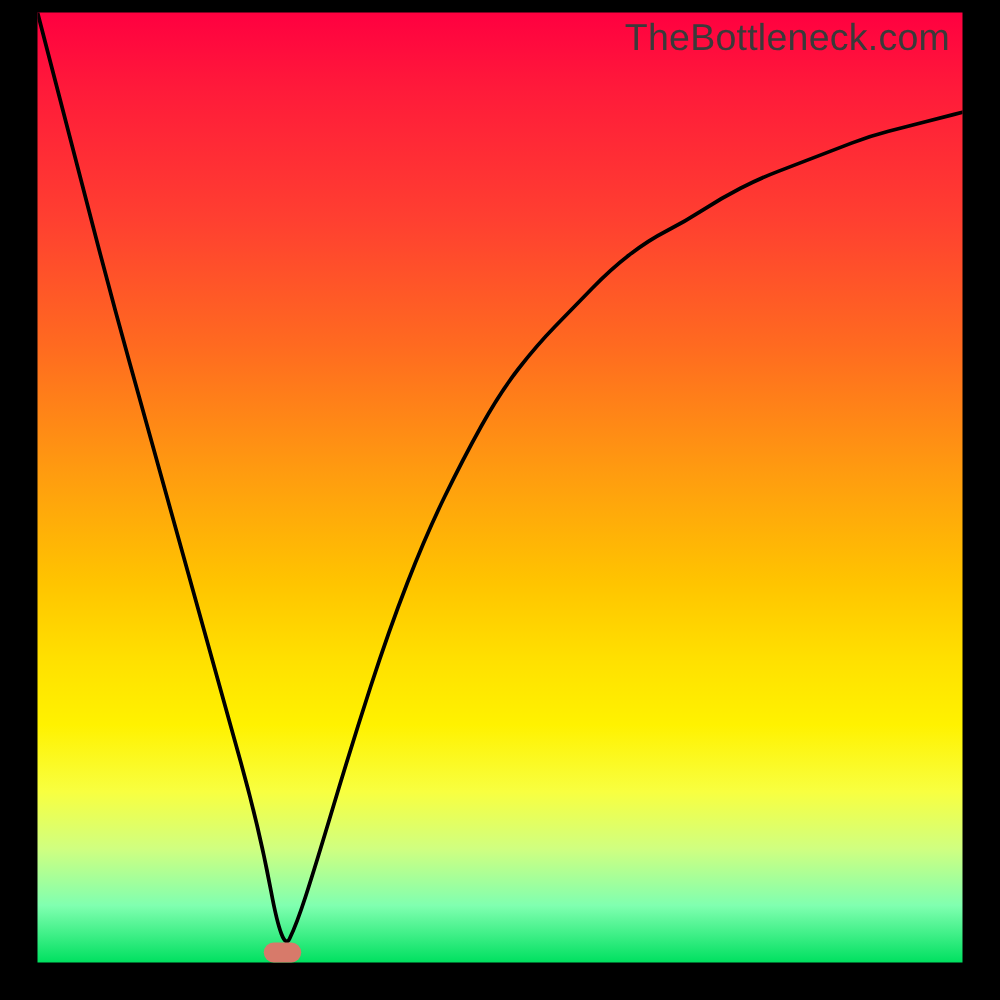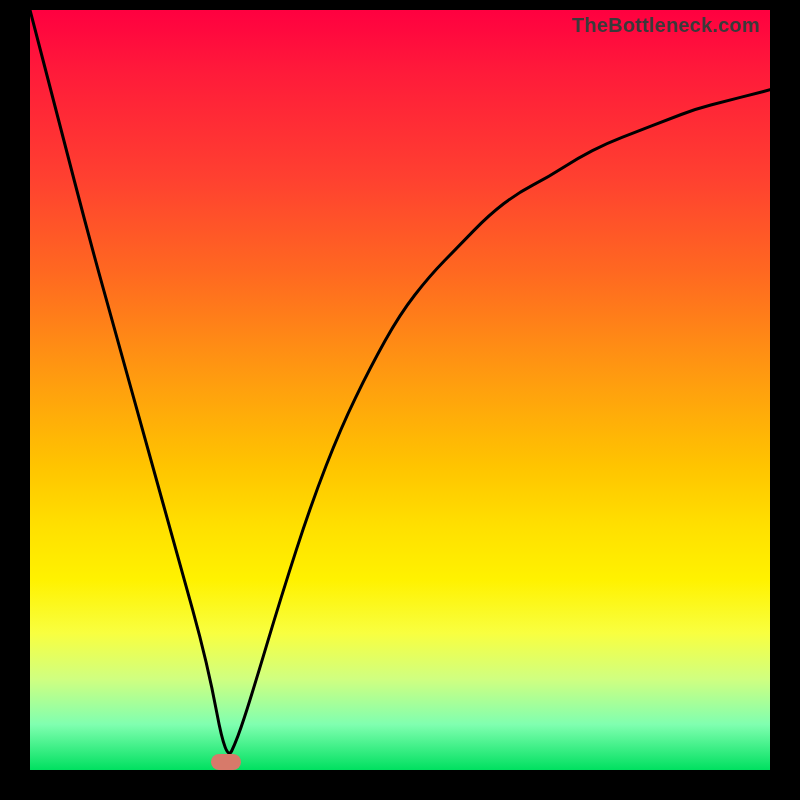--- a/index.html
+++ b/index.html
@@ -36,22 +36,22 @@
       #d0ff80 88%,
       #80ffb0 94%,
       #00e060 100%
     );
   }
   .watermark {
     position: absolute;
     top: 4px;
     right: 10px;
     color: #3a3a3a;
-    font-size: 20px;
-    font-weight: 700;
+    font-size: 30px;
+    font-weight: 400;
     letter-spacing: 0.2px;
     pointer-events: none;
   }
   svg.curve {
     position: absolute;
     left: 0;
     top: 0;
     width: 740px;
     height: 760px;
   }

